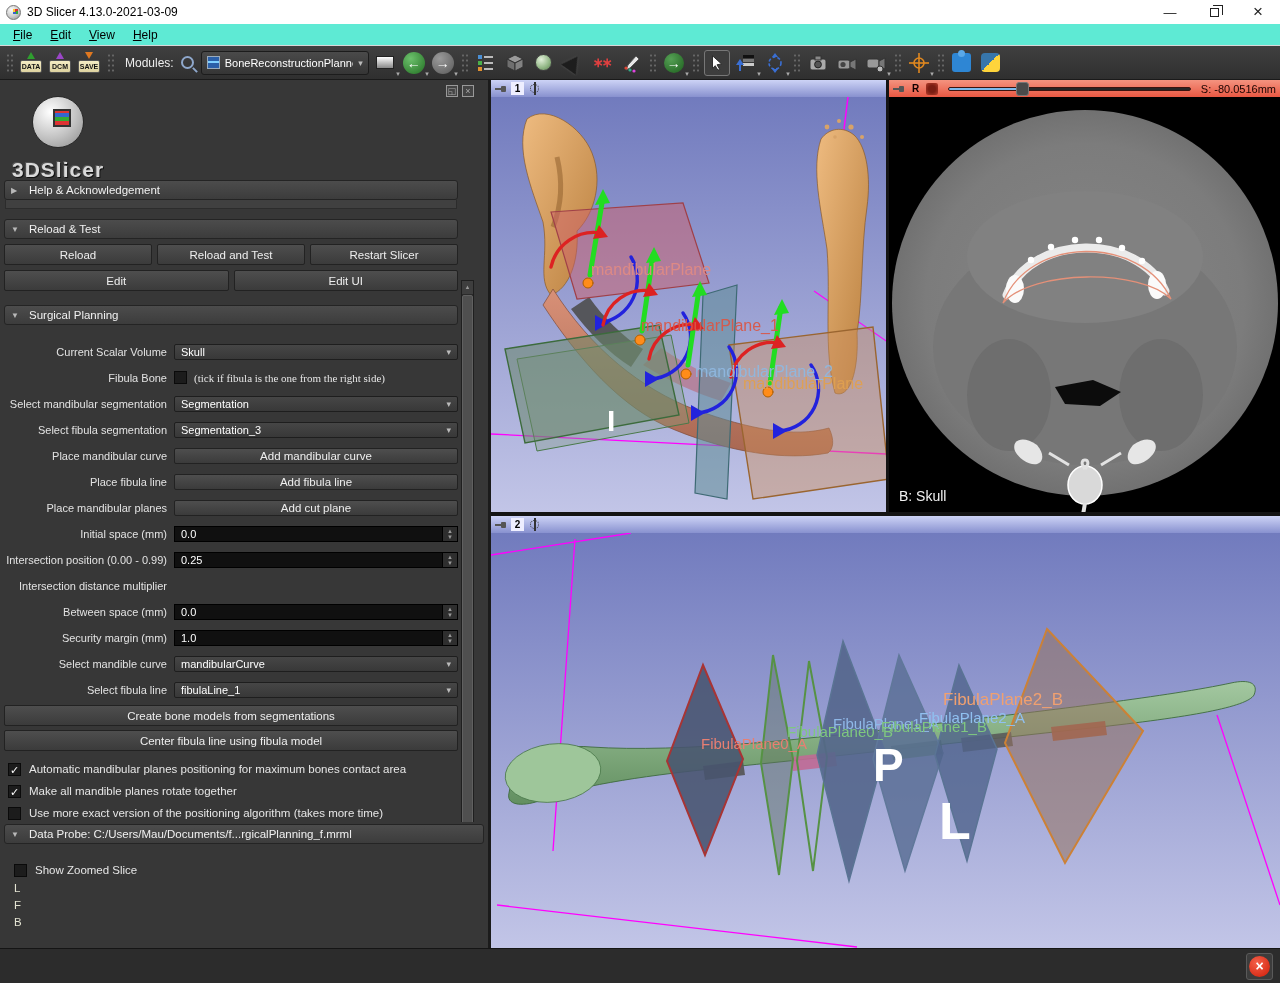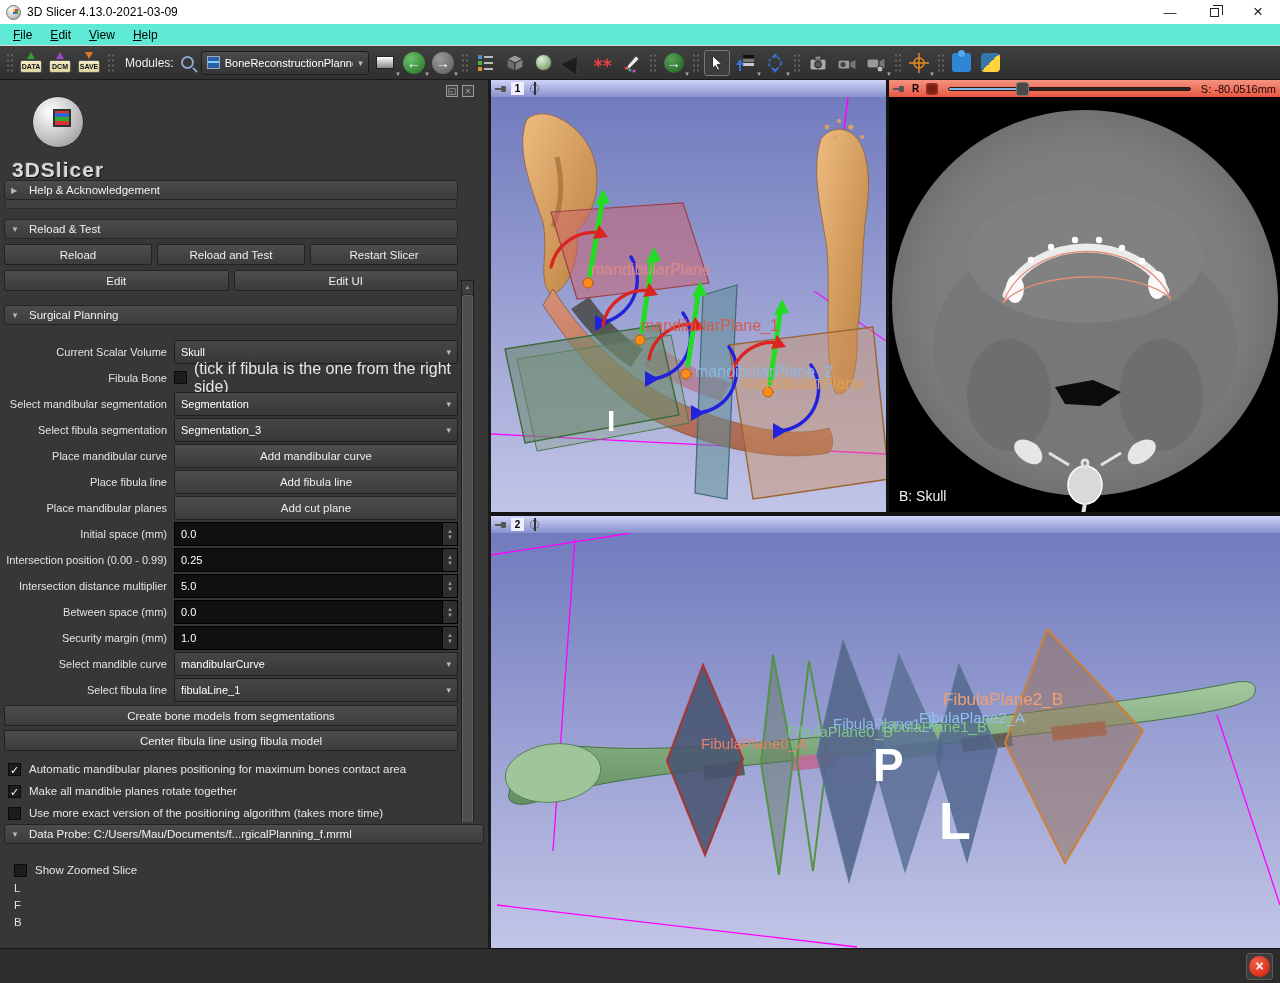--- a/index.html
+++ b/index.html
@@ -101,21 +101,21 @@
           border-radius:3px; display:flex; align-items:center; padding:0 6px; gap:8px; }
   .chdr .arr { font-size:8px; color:#b8b8b8; width:10px; }
   .chdr .ttl { font-size:11.5px; color:#f0f0f0; }
   .substrip { height:9px; background:#404040; border:1px solid #2c2c2c; border-top:none; margin:0 1px; }
   .btnrow { display:flex; gap:5px; margin-top:5px; }
   .btn { flex:1; height:21px; background:linear-gradient(#4e4e4e,#3b3b3b); border:1px solid #222;
          border-radius:2px; color:#eee; font-size:11.5px; display:flex; align-items:center; justify-content:center; }
   .form { margin-top:16px; }
   .frow { display:flex; align-items:center; height:21px; margin-bottom:5px; }
   .flbl { width:170px; text-align:right; padding-right:7px; font-size:11px; color:#e2e2e2; }
-  .fctl { flex:1; height:24px; }
+  .fctl { flex:1; height:16px; }
   .combo { background:linear-gradient(#464646,#383838); border:1px solid #1e1e1e; border-radius:2px;
            display:flex; align-items:center; padding:0 6px; color:#fff; font-size:11px; }
   .combo .txt { flex:1; }
   .spin { background:#101010; border:1px solid #000; display:flex; align-items:center;
           padding-left:6px; color:#fff; font-size:11px; }
   .spin .txt { flex:1; }
   .spin-arrows { width:15px; height:100%; background:#2e2e2e; border-left:1px solid #000;
           display:flex; flex-direction:column; align-items:center; justify-content:center; color:#999; }
   .spin-arrows span { font-size:6px; line-height:6px; }
   .chkbox { width:13px; height:13px; background:#1c1c1c; border:1px solid #0a0a0a; color:#fff;
@@ -378,21 +378,21 @@
           <div class="flbl">Current Scalar Volume</div>
           <div class="fctl combo">
             <span class="txt">Skull</span>
             <span class="dd-arrow">▾</span>
           </div>
         </div>
         <div class="frow">
           <div class="flbl">Fibula Bone</div>
           <div class="fctl" style="display:flex; align-items:center; gap:7px; background:none;">
             <span class="chkbox"></span>
-            <span style="font-size:16px;">(tick if fibula is the one from the right side)</span>
+            <span style="font-size:11px;font-family:Liberation Serif, serif;">(tick if fibula is the one from the right side)</span>
           </div>
         </div>
         <div class="frow">
           <div class="flbl">Select mandibular segmentation</div>
           <div class="fctl combo">
             <span class="txt">Segmentation</span>
             <span class="dd-arrow">▾</span>
           </div>
         </div>
         <div class="frow">
@@ -429,27 +429,20 @@
           <div class="fctl spin">
             <span class="txt">0.25</span>
             <span class="spin-arrows">
                 <span>▲</span>
                 <span>▼</span>
               </span>
           </div>
         </div>
         <div class="frow">
           <div class="flbl">Intersection distance multiplier</div>
-          <div class="fctl spin">
-            <span class="txt">5.0</span>
-            <span class="spin-arrows">
-                <span>▲</span>
-                <span>▼</span>
-              </span>
-          </div>
         </div>
         <div class="frow">
           <div class="flbl">Between space (mm)</div>
           <div class="fctl spin">
             <span class="txt">0.0</span>
             <span class="spin-arrows">
                 <span>▲</span>
                 <span>▼</span>
               </span>
           </div>

